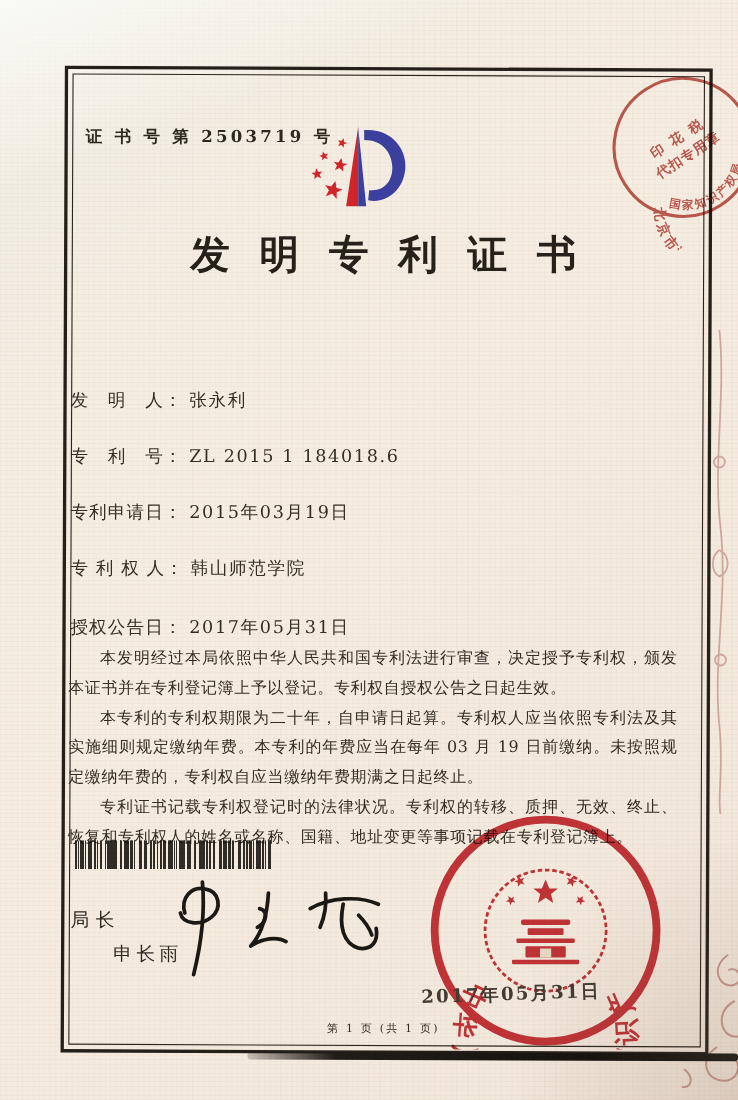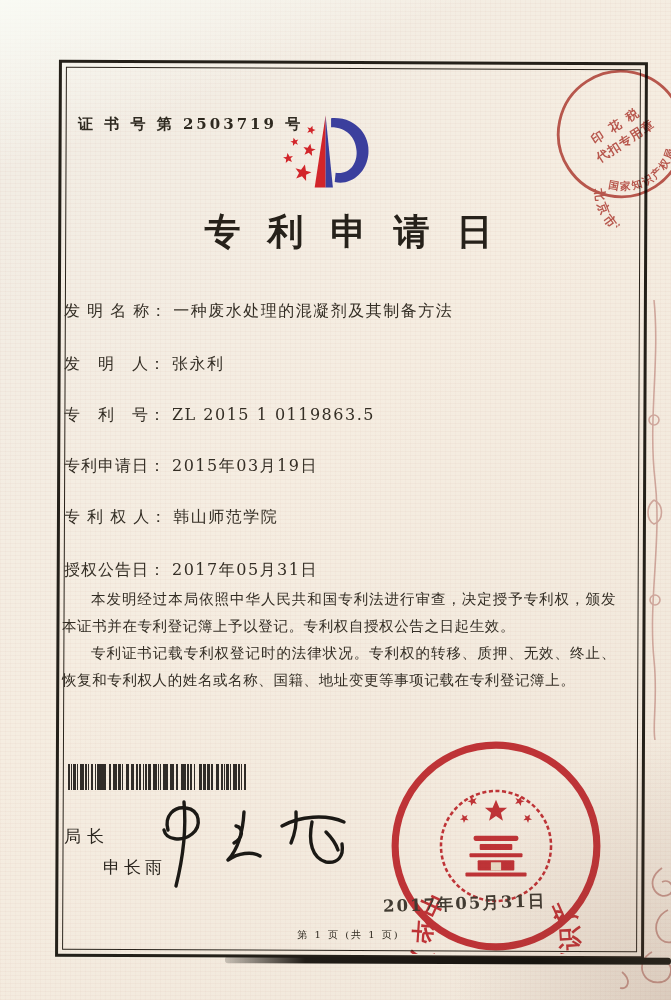--- a/index.html
+++ b/index.html
@@ -96,43 +96,41 @@
         <textPath href="#taxTop">北京市海淀区地方税务局</textPath>
       </text>
       <text font-size="11" letter-spacing="2">
         <textPath href="#taxBottom">国家知识产权局</textPath>
       </text>
       <text x="80" y="74" font-size="13" text-anchor="middle" letter-spacing="2">印 花 税</text>
       <text x="80" y="93" font-size="13" text-anchor="middle" letter-spacing="1">代扣专用章</text>
     </g>
   </svg>
 
-  <div class="title">专利申请日</div>
+  <div class="title">发明专利证书</div>
 
-  <div class="row r0">
-    <span class="lbl">发 明 名 称：</span><span class="val">一种废水处理的混凝剂及其制备方法</span>
-  </div>
   <div class="row r1">
     <span class="lbl">发　明　人：</span><span class="val">张永利</span>
   </div>
   <div class="row r2">
-    <span class="lbl">专　利　号：</span><span class="val">ZL 2015 1 0119863.5</span>
+    <span class="lbl">专　利　号：</span><span class="val">ZL 2015 1 184018.6</span>
   </div>
   <div class="row r3">
     <span class="lbl">专利申请日：</span><span class="val">2015年03月19日</span>
   </div>
   <div class="row r4">
     <span class="lbl">专 利 权 人：</span><span class="val">韩山师范学院</span>
   </div>
   <div class="row r5">
     <span class="lbl">授权公告日：</span><span class="val">2017年05月31日</span>
   </div>
 
   <div class="body-text">
     <p>本发明经过本局依照中华人民共和国专利法进行审查，决定授予专利权，颁发本证书并在专利登记簿上予以登记。专利权自授权公告之日起生效。</p>
+    <p>本专利的专利权期限为二十年，自申请日起算。专利权人应当依照专利法及其实施细则规定缴纳年费。本专利的年费应当在每年 03 月 19 日前缴纳。未按照规定缴纳年费的，专利权自应当缴纳年费期满之日起终止。</p>
     <p>专利证书记载专利权登记时的法律状况。专利权的转移、质押、无效、终止、恢复和专利权人的姓名或名称、国籍、地址变更等事项记载在专利登记簿上。</p>
   </div>
 
   <div class="barcode"></div>
 
   <div class="sig-title">局长</div>
   <div class="sig-name">申长雨</div>
 
   <svg class="signature" viewBox="0 0 230 96">
     <g fill="none" stroke="#1b1915" stroke-width="3.4" stroke-linecap="round" stroke-linejoin="round">

